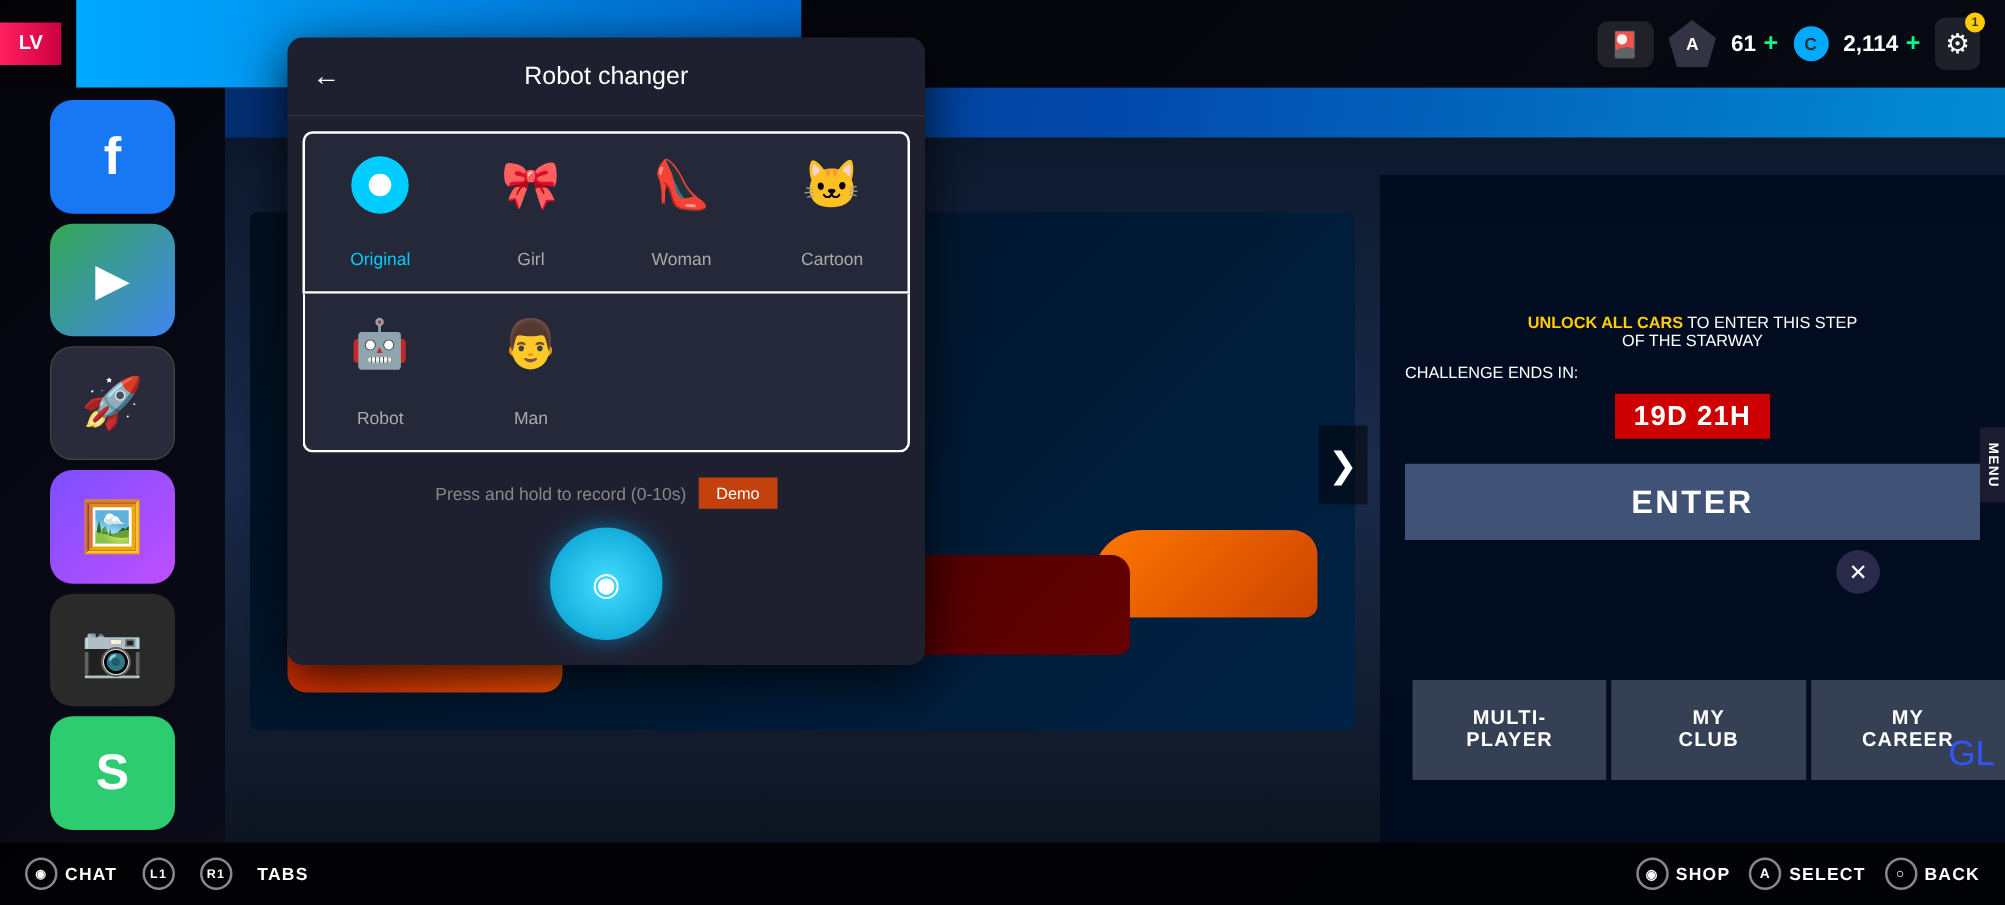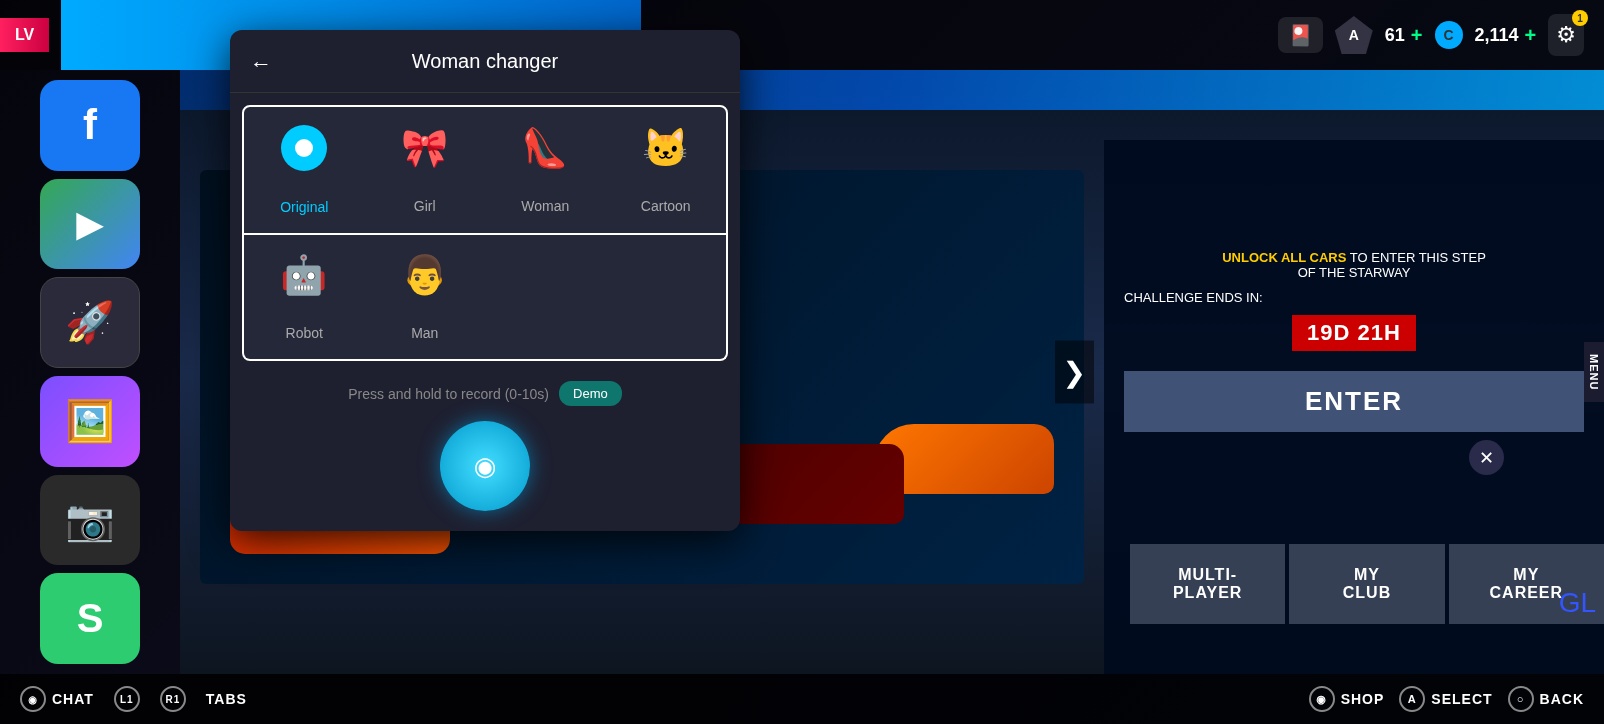--- a/index.html
+++ b/index.html
@@ -456,25 +456,25 @@
 
     .record-hint {
       color: #888;
       font-size: 14px;
       display: flex;
       align-items: center;
       gap: 10px;
     }
 
     .demo-btn {
-      background: #0f766e;
+      background: #c2410c;
       color: white;
       border: none;
       padding: 5px 14px;
-      border-radius: 12px;
+      border-radius: 0;
       cursor: pointer;
       font-size: 13px;
     }
 
     .record-btn {
       width: 90px; height: 90px;
       border-radius: 50%;
       background: radial-gradient(circle, #44ddff, #0099cc);
       border: none;
       cursor: pointer;
@@ -711,21 +711,21 @@
   </div>
 </div>
 
 <div class="modal-overlay">
   <div class="voice-modal">
 
     <div class="modal-header">
       <button class="modal-back">
         <span>←</span>
       </button>
-      <div class="modal-title">Woman changer</div>
+      <div class="modal-title">Robot changer</div>
     </div>
 
     <div style="margin: 12px 12px 0 12px; border: 2px solid white; border-radius: 8px 8px 0 0; display: grid; grid-template-columns: repeat(4, 1fr); background: #252838;">
 
       <div class="voice-option selected">
         <div class="voice-icon selected-icon"></div>
         <span class="voice-label selected-label">Original</span>
       </div>
 
       <div class="voice-option">

